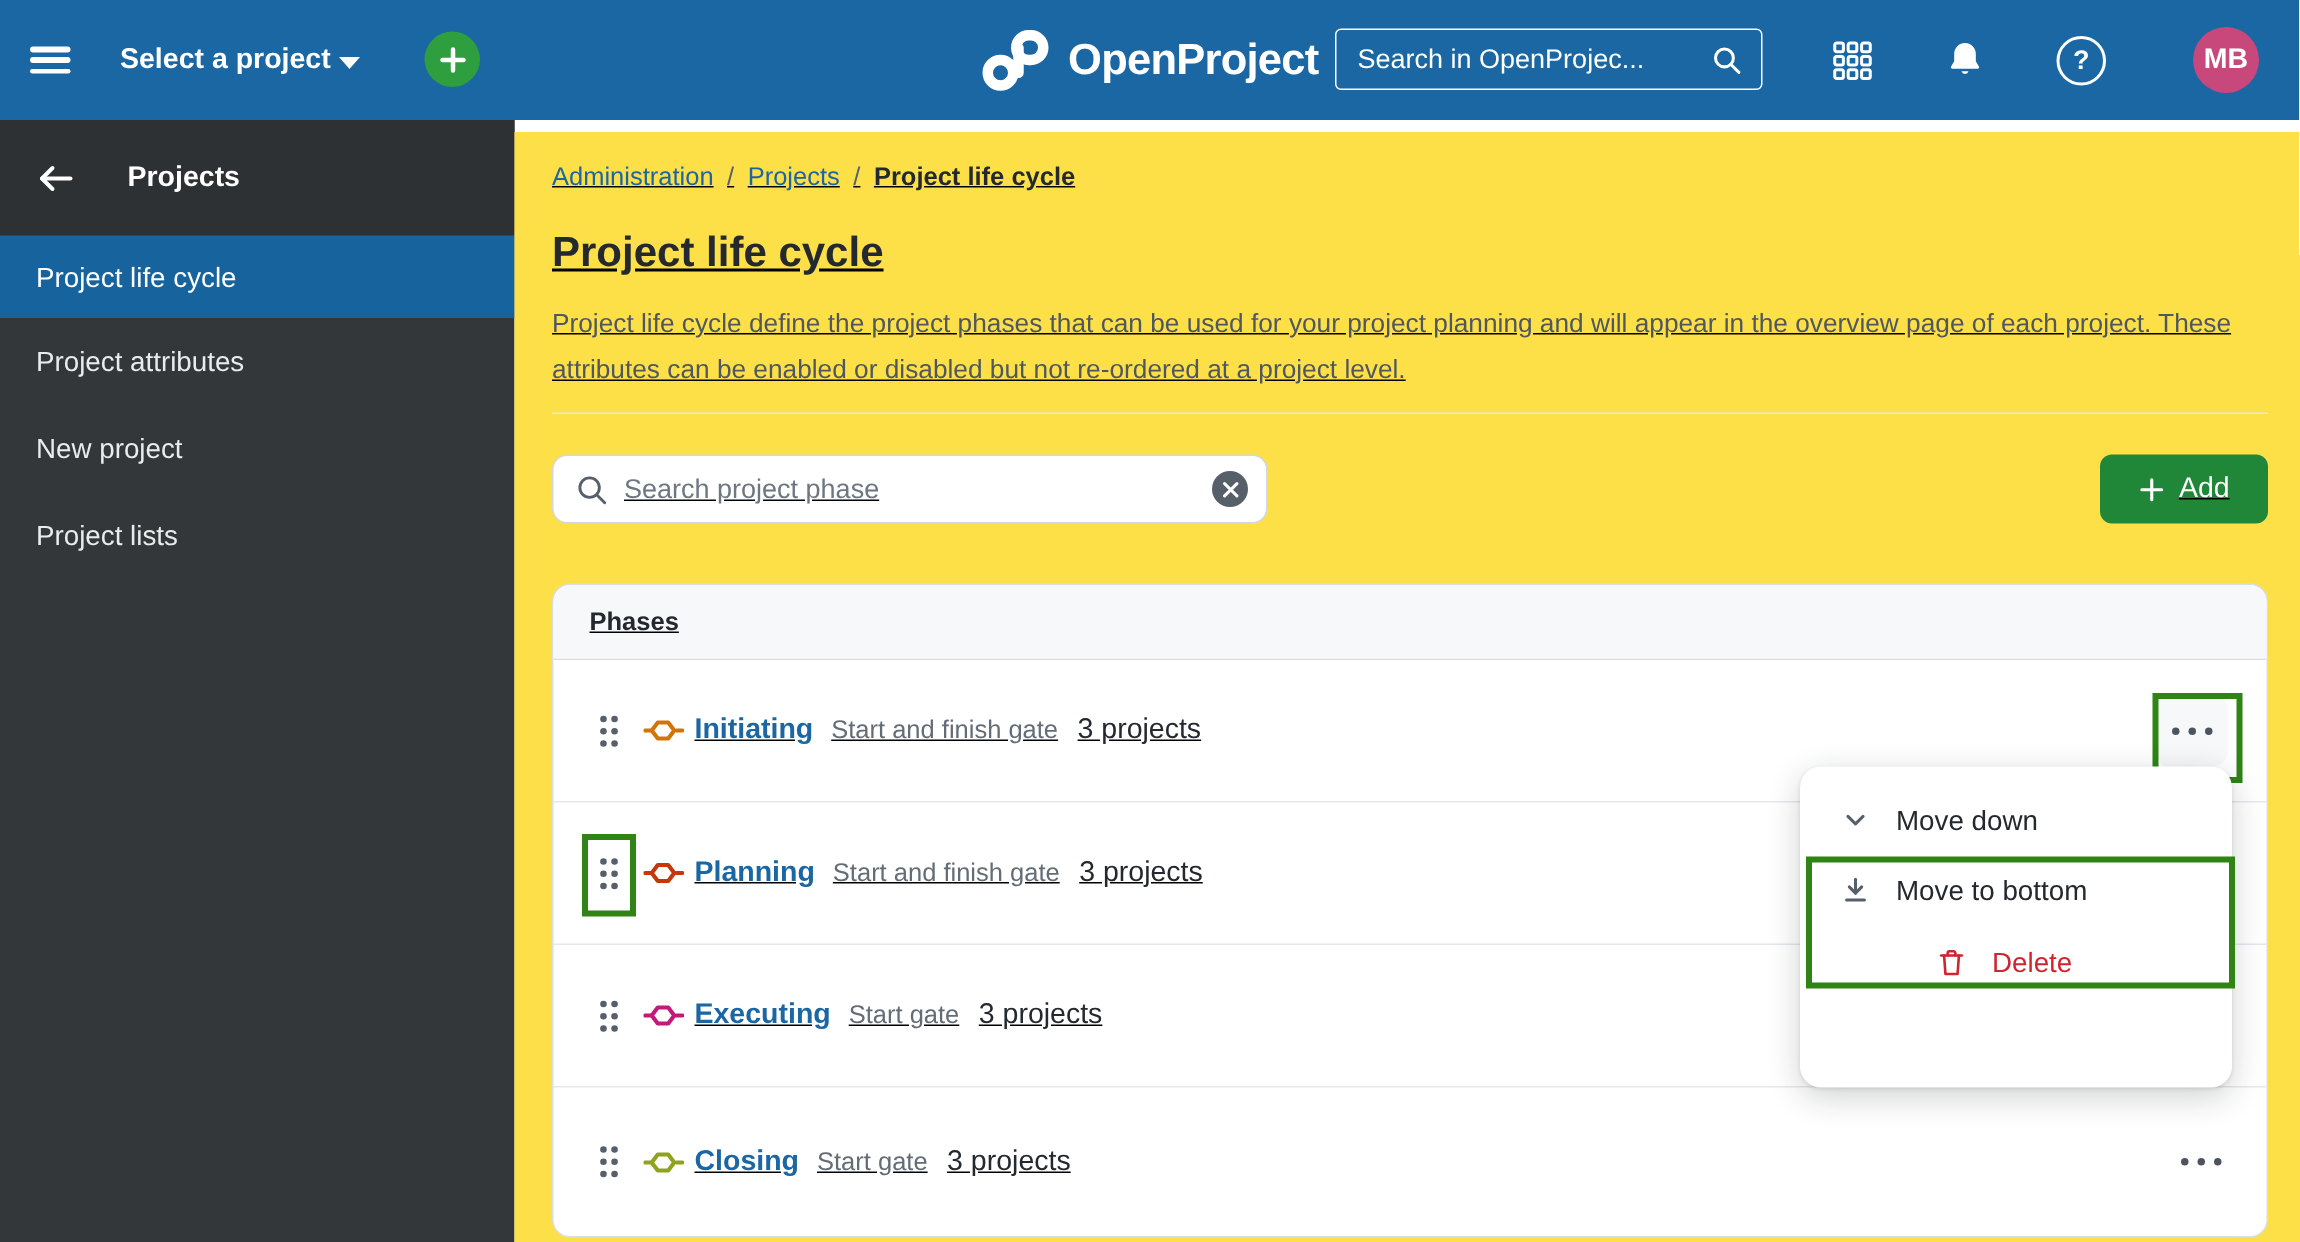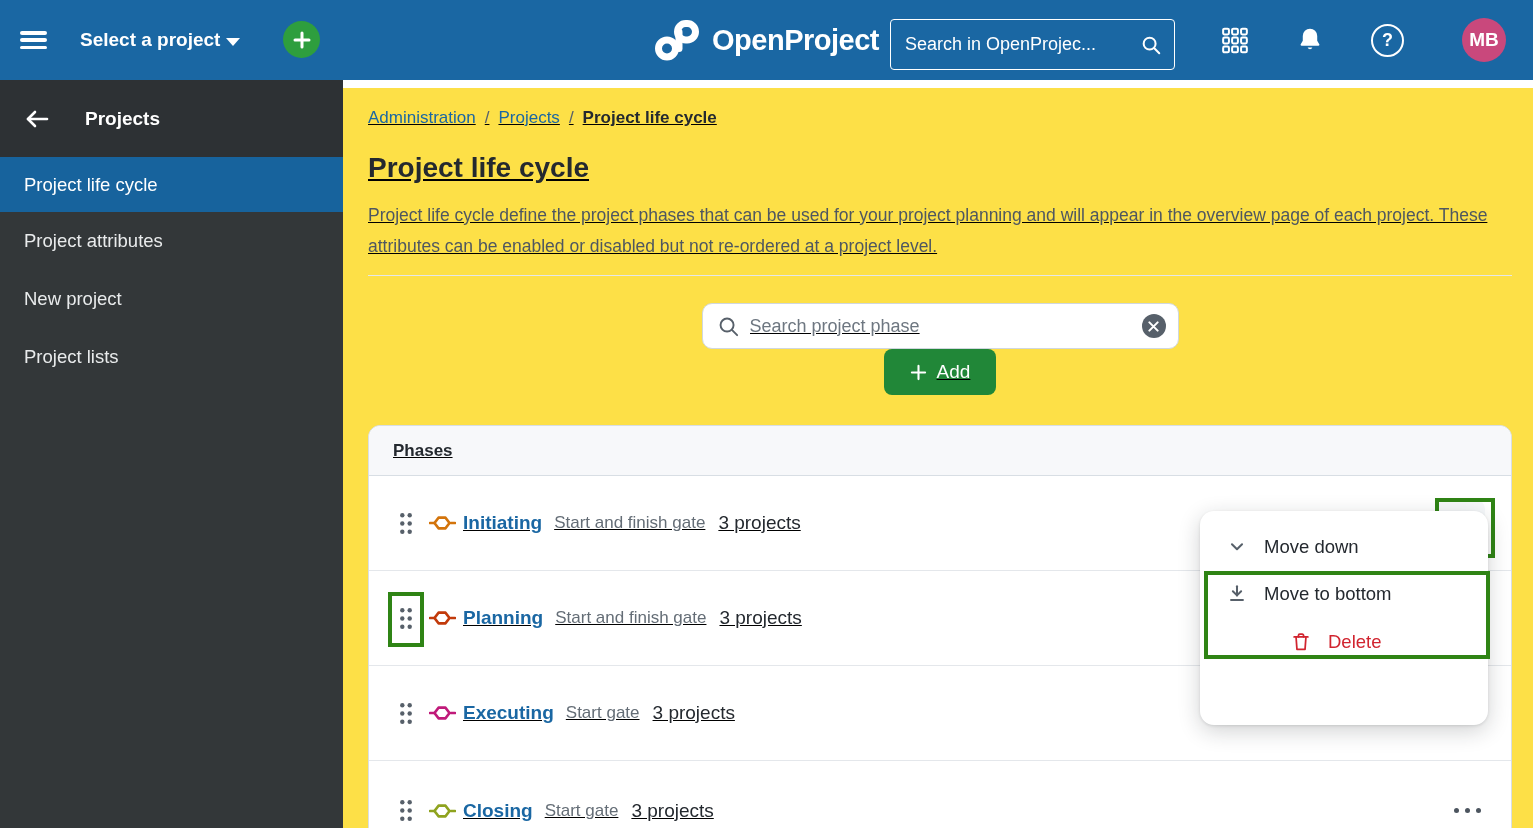--- a/index.html
+++ b/index.html
@@ -8,21 +8,21 @@
 
   
   .topbar { position: absolute; left: 0; top: 0; width: 1533px; height: 80px; background: #1A67A3; }
   .hamburger { position: absolute; left: 20px; top: 27px; width: 28px; height: 26px; display: flex; flex-direction: column; justify-content: space-between; padding: 4px 0; cursor: pointer; }
   .hamburger span { display: block; width: 27px; height: 3.5px; background: #fff; border-radius: 2px; }
   .project-select { position: absolute; left: 80px; top: 0; height: 80px; display: flex; align-items: center; gap: 6px; color: #fff; font-size: 19px; font-weight: 600; cursor: pointer; }
   .caret-down { width: 0; height: 0; border-left: 7px solid transparent; border-right: 7px solid transparent; border-top: 8px solid #fff; margin-top: 3px; }
   .plus-btn { position: absolute; left: 283px; top: 21px; width: 37px; height: 37px; border-radius: 50%; background: #2E9E3E; display: flex; align-items: center; justify-content: center; cursor: pointer; }
   .logo { position: absolute; left: 0; right: 0; top: 0; height: 80px; display: flex; align-items: center; justify-content: center; gap: 12px; pointer-events: none; }
   .logo-text { color: #fff; font-size: 29px; font-weight: 600; letter-spacing: -0.5px; }
-  .topbar-search { position: absolute; left: 890px; top: 19px; width: 285px; height: 51px; border: 1.5px solid #fff; border-radius: 4px; display: flex; align-items: center; padding: 0 12px 0 14px; }
+  .topbar-search { position: absolute; left: 890px; top: 19px; width: 285px; height: 41px; border: 1.5px solid #fff; border-radius: 4px; display: flex; align-items: center; padding: 0 12px 0 14px; }
   .topbar-search input { flex: 1; background: transparent; border: none; outline: none; color: #fff; font-size: 18px; font-family: "Liberation Sans", sans-serif; min-width: 0; }
   .topbar-search input::placeholder { color: #fff; opacity: 1; }
   .topbar-icon { position: absolute; top: 0; height: 80px; display: flex; align-items: center; justify-content: center; cursor: pointer; }
   .help-circle { width: 33px; height: 33px; border: 2.2px solid #fff; border-radius: 50%; color: #fff; font-size: 18px; font-weight: 700; display: flex; align-items: center; justify-content: center; }
   .avatar { position: absolute; left: 1462px; top: 18px; width: 44px; height: 44px; border-radius: 50%; background: #C9487C; color: #fff; font-size: 19px; font-weight: 600; display: flex; align-items: center; justify-content: center; cursor: pointer; }
 
   
   .sidebar { position: absolute; left: 0; top: 80px; width: 343px; height: 748px; background: #333739; }
   .sidebar-header { height: 77px; background: #2D3134; display: flex; align-items: center; padding-left: 24px; gap: 35px; }
   .sidebar-header .title { color: #fff; font-size: 19px; font-weight: 700; }
@@ -32,29 +32,29 @@
 
   
   .main { position: absolute; left: 343px; top: 88px; width: 1190px; height: 748px; background: #fde047; text-decoration: underline; }
   .content { padding: 20px 21px 0 25px; }
   .breadcrumb { font-size: 17px; color: #57606A; display: flex; gap: 9px; align-items: baseline; }
   .breadcrumb a { color: #1A67A3; text-decoration: none; cursor: pointer; }
   .breadcrumb .current { color: #24292F; font-weight: 600; }
   h1.page-title { margin-top: 24px; font-size: 28px; font-weight: 700; color: #24292F; }
   .description { margin-top: 16px; font-size: 17.5px; line-height: 31px; color: #4F5760; max-width: 1150px; }
   .divider { margin-top: 13px; border: none; border-top: 1px solid #E4E7EB; }
-  .controls { margin-top: 27px; display: flex; justify-content: space-between; align-items: center; flex-direction: column; }
+  .controls { margin-top: 27px; display: flex; justify-content: space-between; align-items: center; }
   .phase-search { width: 477px; height: 46px; border: 1px solid #D0D7DE; border-radius: 10px; display: flex; align-items: center; padding: 0 12px 0 14px; gap: 10px; background: #fff; }
   .phase-search input { flex: 1; border: none; outline: none; font-size: 18px; color: #24292F; font-family: "Liberation Sans", sans-serif; min-width: 0; }
   .phase-search input::placeholder { color: #6E7781; }
   .clear-btn { width: 24px; height: 24px; border-radius: 50%; background: #57606A; display: flex; align-items: center; justify-content: center; cursor: pointer; flex-shrink: 0; }
   .add-btn { width: 112px; height: 46px; background: #218738; border: none; border-radius: 8px; color: #fff; font-size: 19px; font-family: "Liberation Sans", sans-serif; display: flex; align-items: center; justify-content: center; gap: 10px; cursor: pointer; }
 
   
-  .phase-table { margin-top: 30px; border: 1px solid #D8DEE4; border-radius: 12px; background: #fff; text-align: right; }
+  .phase-table { margin-top: 40px; border: 1px solid #D8DEE4; border-radius: 12px; background: #fff; text-align: right; }
   .table-header { height: 50px; background: #F7F8FA; border-bottom: 1px solid #D8DEE4; border-radius: 12px 12px 0 0; display: flex; align-items: center; padding-left: 24px; font-size: 17px; font-weight: 700; color: #24292F; }
   .table-row { position: relative; height: 95px; display: flex; align-items: center; padding-left: 30px; border-bottom: 1px solid #E4E7EB; }
   .table-row:last-child { border-bottom: none; height: 99px; }
   .grip { display: flex; align-items: center; cursor: grab; }
   .phase-icon { display: flex; align-items: center; margin-left: 16px; }
   .phase-name { margin-left: 7px; font-size: 19px; font-weight: 700; color: #1A67A3; cursor: pointer; }
   .gate-label { margin-left: 12px; font-size: 17px; color: #646D76; }
   .project-count { margin-left: 13px; font-size: 19px; color: #24292F; }
   .row-menu-btn { position: absolute; right: 26px; top: 50%; transform: translateY(-50%); width: 48px; height: 48px; border-radius: 10px; display: flex; align-items: center; justify-content: center; gap: 6px; cursor: pointer; background: transparent; border: none; }
   .row-menu-btn.boxed { background: #F6F8FA; }

